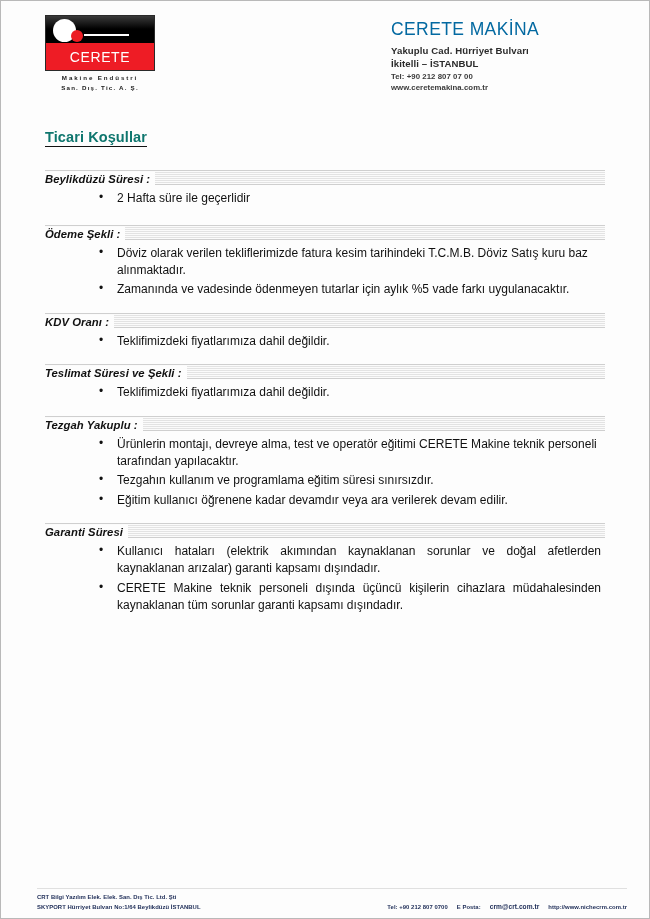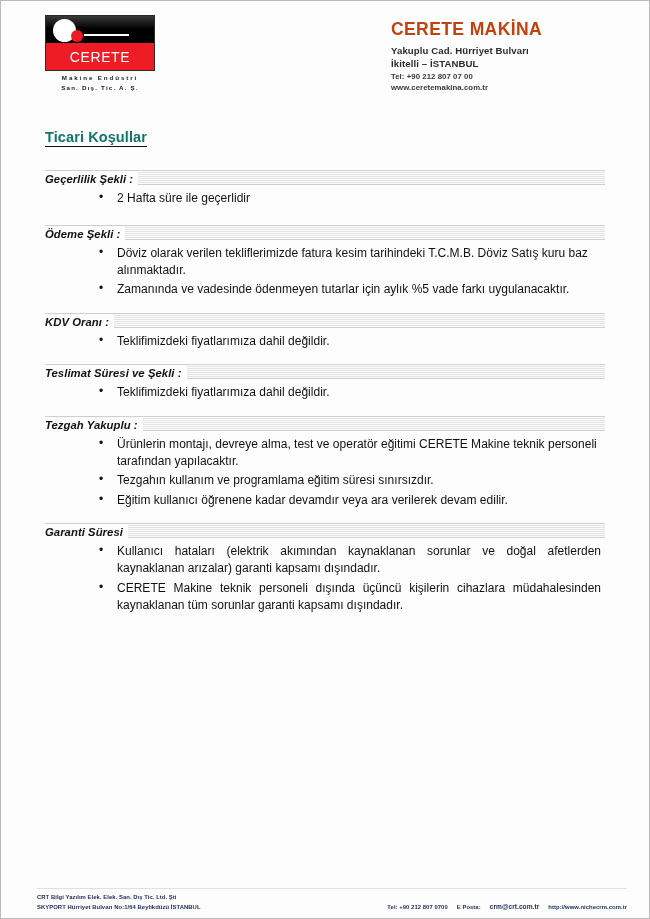--- a/index.html
+++ b/index.html
@@ -93,22 +93,22 @@
   }
   .logo-sub2 { margin-top: 3px; letter-spacing: 1.2px; }
 
   .company-block {
     text-align: left;
     padding-top: 4px;
     width: 212px;
   }
   .company-name {
     font-size: 17.5px;
-    font-weight: bold;
-    color: #c2410c;
+    font-weight: normal;
+    color: #0369a1;
     letter-spacing: 0.4px;
     line-height: 1.15;
     margin-bottom: 5px;
   }
   .company-line {
     font-size: 9.6px;
     font-weight: bold;
     color: #2b2b2b;
     line-height: 1.38;
     letter-spacing: 0.1px;
@@ -271,21 +271,21 @@
 
   <div>
     <div class="doc-title">Ticari Koşullar</div>
   </div>
 
   <div class="content">
 
     <div class="section">
       <div class="section-head">
         <div class="section-band"></div>
-        <span class="section-title">Geçerlilik Şekli :</span>
+        <span class="section-title">Beylikdüzü Süresi :</span>
       </div>
       <ul class="bullets">
         <li>2 Hafta süre ile geçerlidir</li>
       </ul>
     </div>
 
     <div class="section sec-gap-lg">
       <div class="section-head">
         <div class="section-band"></div>
         <span class="section-title">Ödeme Şekli :</span>

